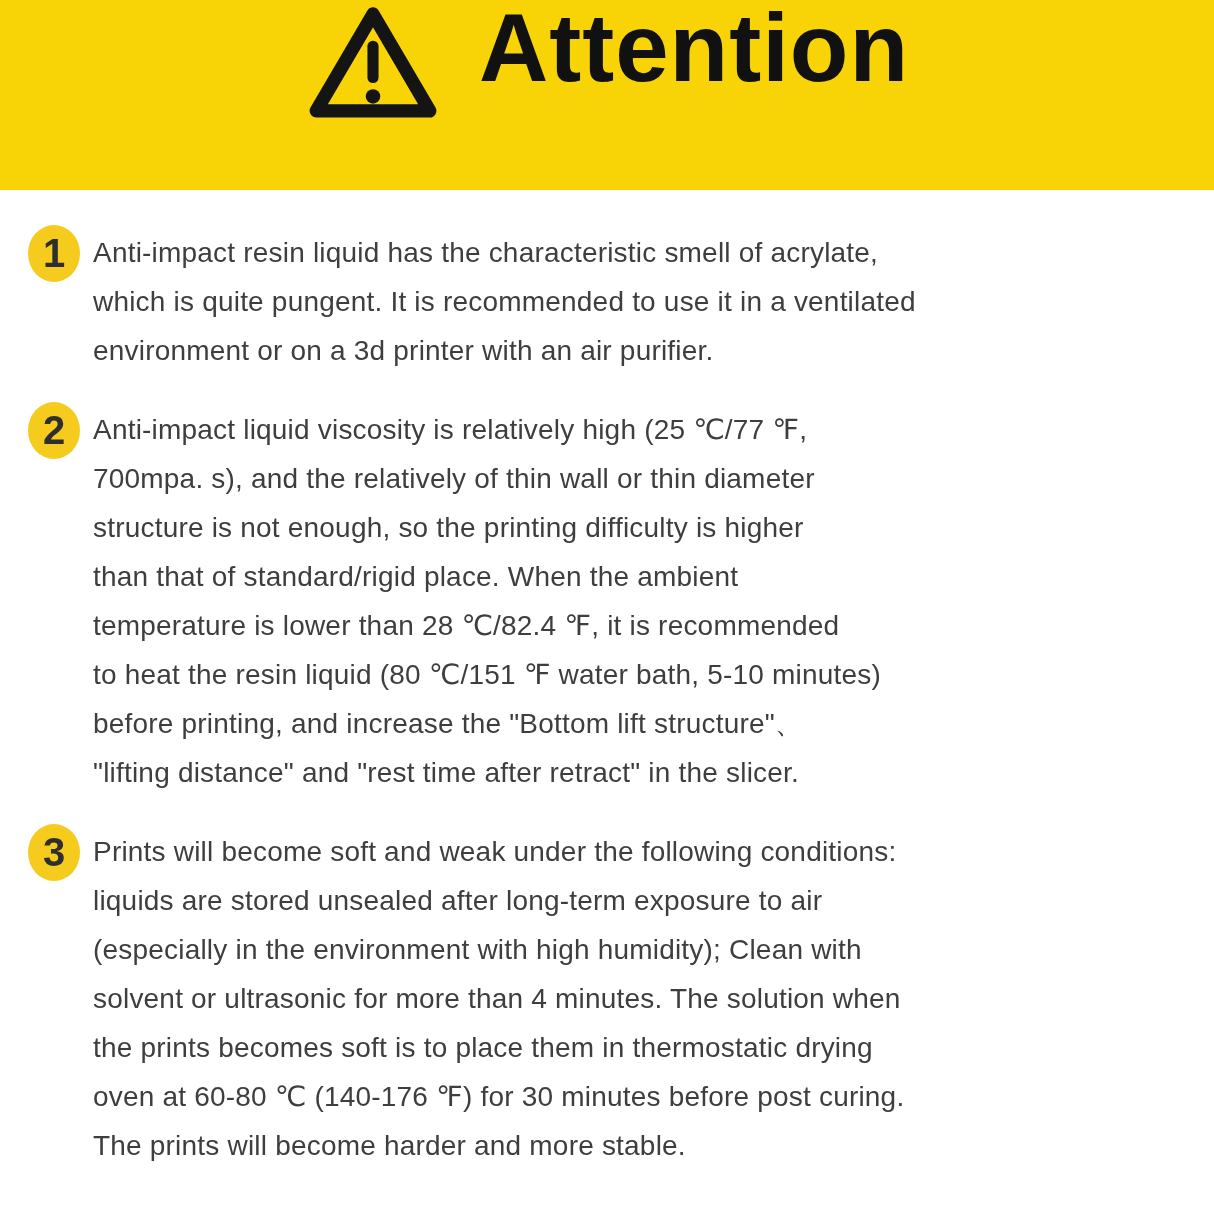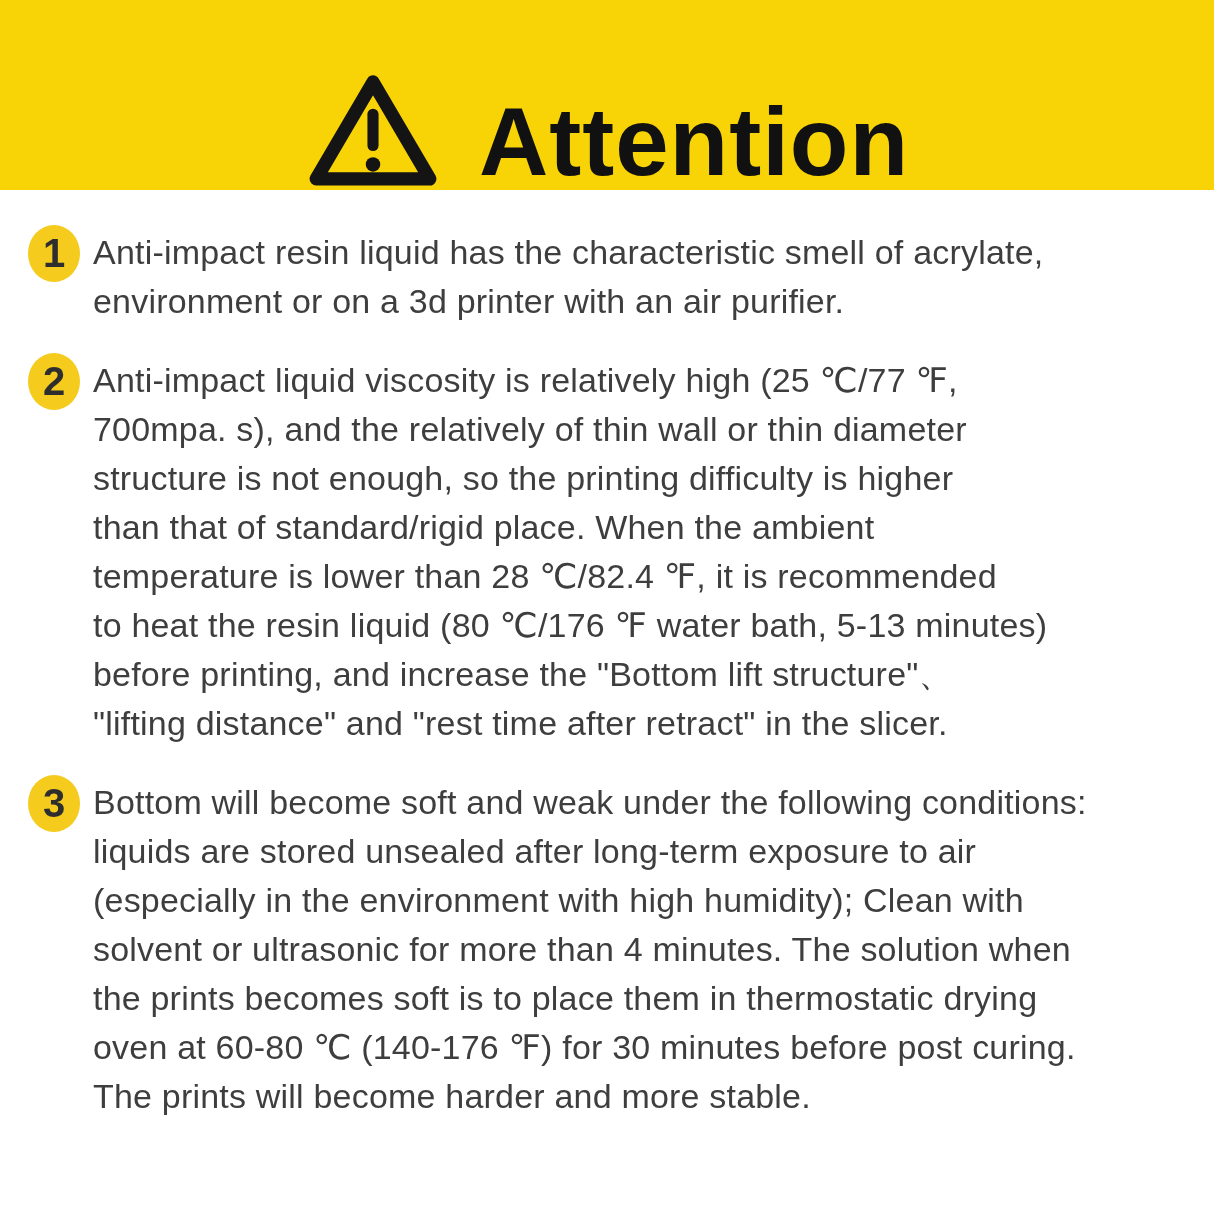--- a/index.html
+++ b/index.html
@@ -9,21 +9,21 @@
     height: 1214px;
     background: #ffffff;
     font-family: "Liberation Sans", "DejaVu Sans", sans-serif;
     overflow: hidden;
   }
   .banner {
     width: 1214px;
     height: 190px;
     background: #F8D305;
     display: flex;
-    align-items: flex-end;
+    align-items: flex-start;
     justify-content: center;
     gap: 38px;
   }
   .banner .warn-icon {
     width: 136px;
     height: 118px;
     display: block;
     margin-top: 4px;
   }
   .banner h1 {
@@ -51,21 +51,21 @@
     background: #F5CB1E;
     color: #2e2e2e;
     font-size: 40px;
     font-weight: bold;
     display: flex;
     align-items: center;
     justify-content: center;
     margin-top: -3px;
   }
   .lines {
-    font-size: 34px;
+    font-size: 28px;
     line-height: 49px;
     color: #3E3E3E;
     letter-spacing: 0.2px;
   }
   .lines .line { white-space: pre; }
 </style>
 </head>
 <body>
 
 <div>
@@ -78,42 +78,43 @@
     </svg>
     <h1>Attention</h1>
   </header>
 
   <main class="content">
 
     <section class="item">
       <div class="badge">1</div>
       <div class="lines">
           <div class="line">Anti-impact resin liquid has the characteristic smell of acrylate,</div>
+          <div class="line">which is quite pungent. It is recommended to use it in a ventilated</div>
           <div class="line">environment or on a 3d printer with an air purifier.</div>
         </div>
     </section>
 
     <section class="item">
       <div class="badge">2</div>
       <div class="lines">
           <div class="line">Anti-impact liquid viscosity is relatively high (25 ℃/77 ℉,</div>
           <div class="line">700mpa. s), and the relatively of thin wall or thin diameter</div>
           <div class="line">structure is not enough, so the printing difficulty is higher</div>
           <div class="line">than that of standard/rigid place. When the ambient</div>
           <div class="line">temperature is lower than 28 ℃/82.4 ℉, it is recommended</div>
-          <div class="line">to heat the resin liquid (80 ℃/176 ℉ water bath, 5-13 minutes)</div>
+          <div class="line">to heat the resin liquid (80 ℃/151 ℉ water bath, 5-10 minutes)</div>
           <div class="line">before printing, and increase the "Bottom lift structure"、</div>
           <div class="line">"lifting distance" and "rest time after retract" in the slicer.</div>
         </div>
     </section>
 
     <section class="item">
       <div class="badge">3</div>
       <div class="lines">
-          <div class="line">Bottom will become soft and weak under the following conditions:</div>
+          <div class="line">Prints will become soft and weak under the following conditions:</div>
           <div class="line">liquids are stored unsealed after long-term exposure to air</div>
           <div class="line">(especially in the environment with high humidity); Clean with</div>
           <div class="line">solvent or ultrasonic for more than 4 minutes. The solution when</div>
           <div class="line">the prints becomes soft is to place them in thermostatic drying</div>
           <div class="line">oven at 60-80 ℃ (140-176 ℉) for 30 minutes before post curing.</div>
           <div class="line">The prints will become harder and more stable.</div>
         </div>
     </section>
 
   </main>

